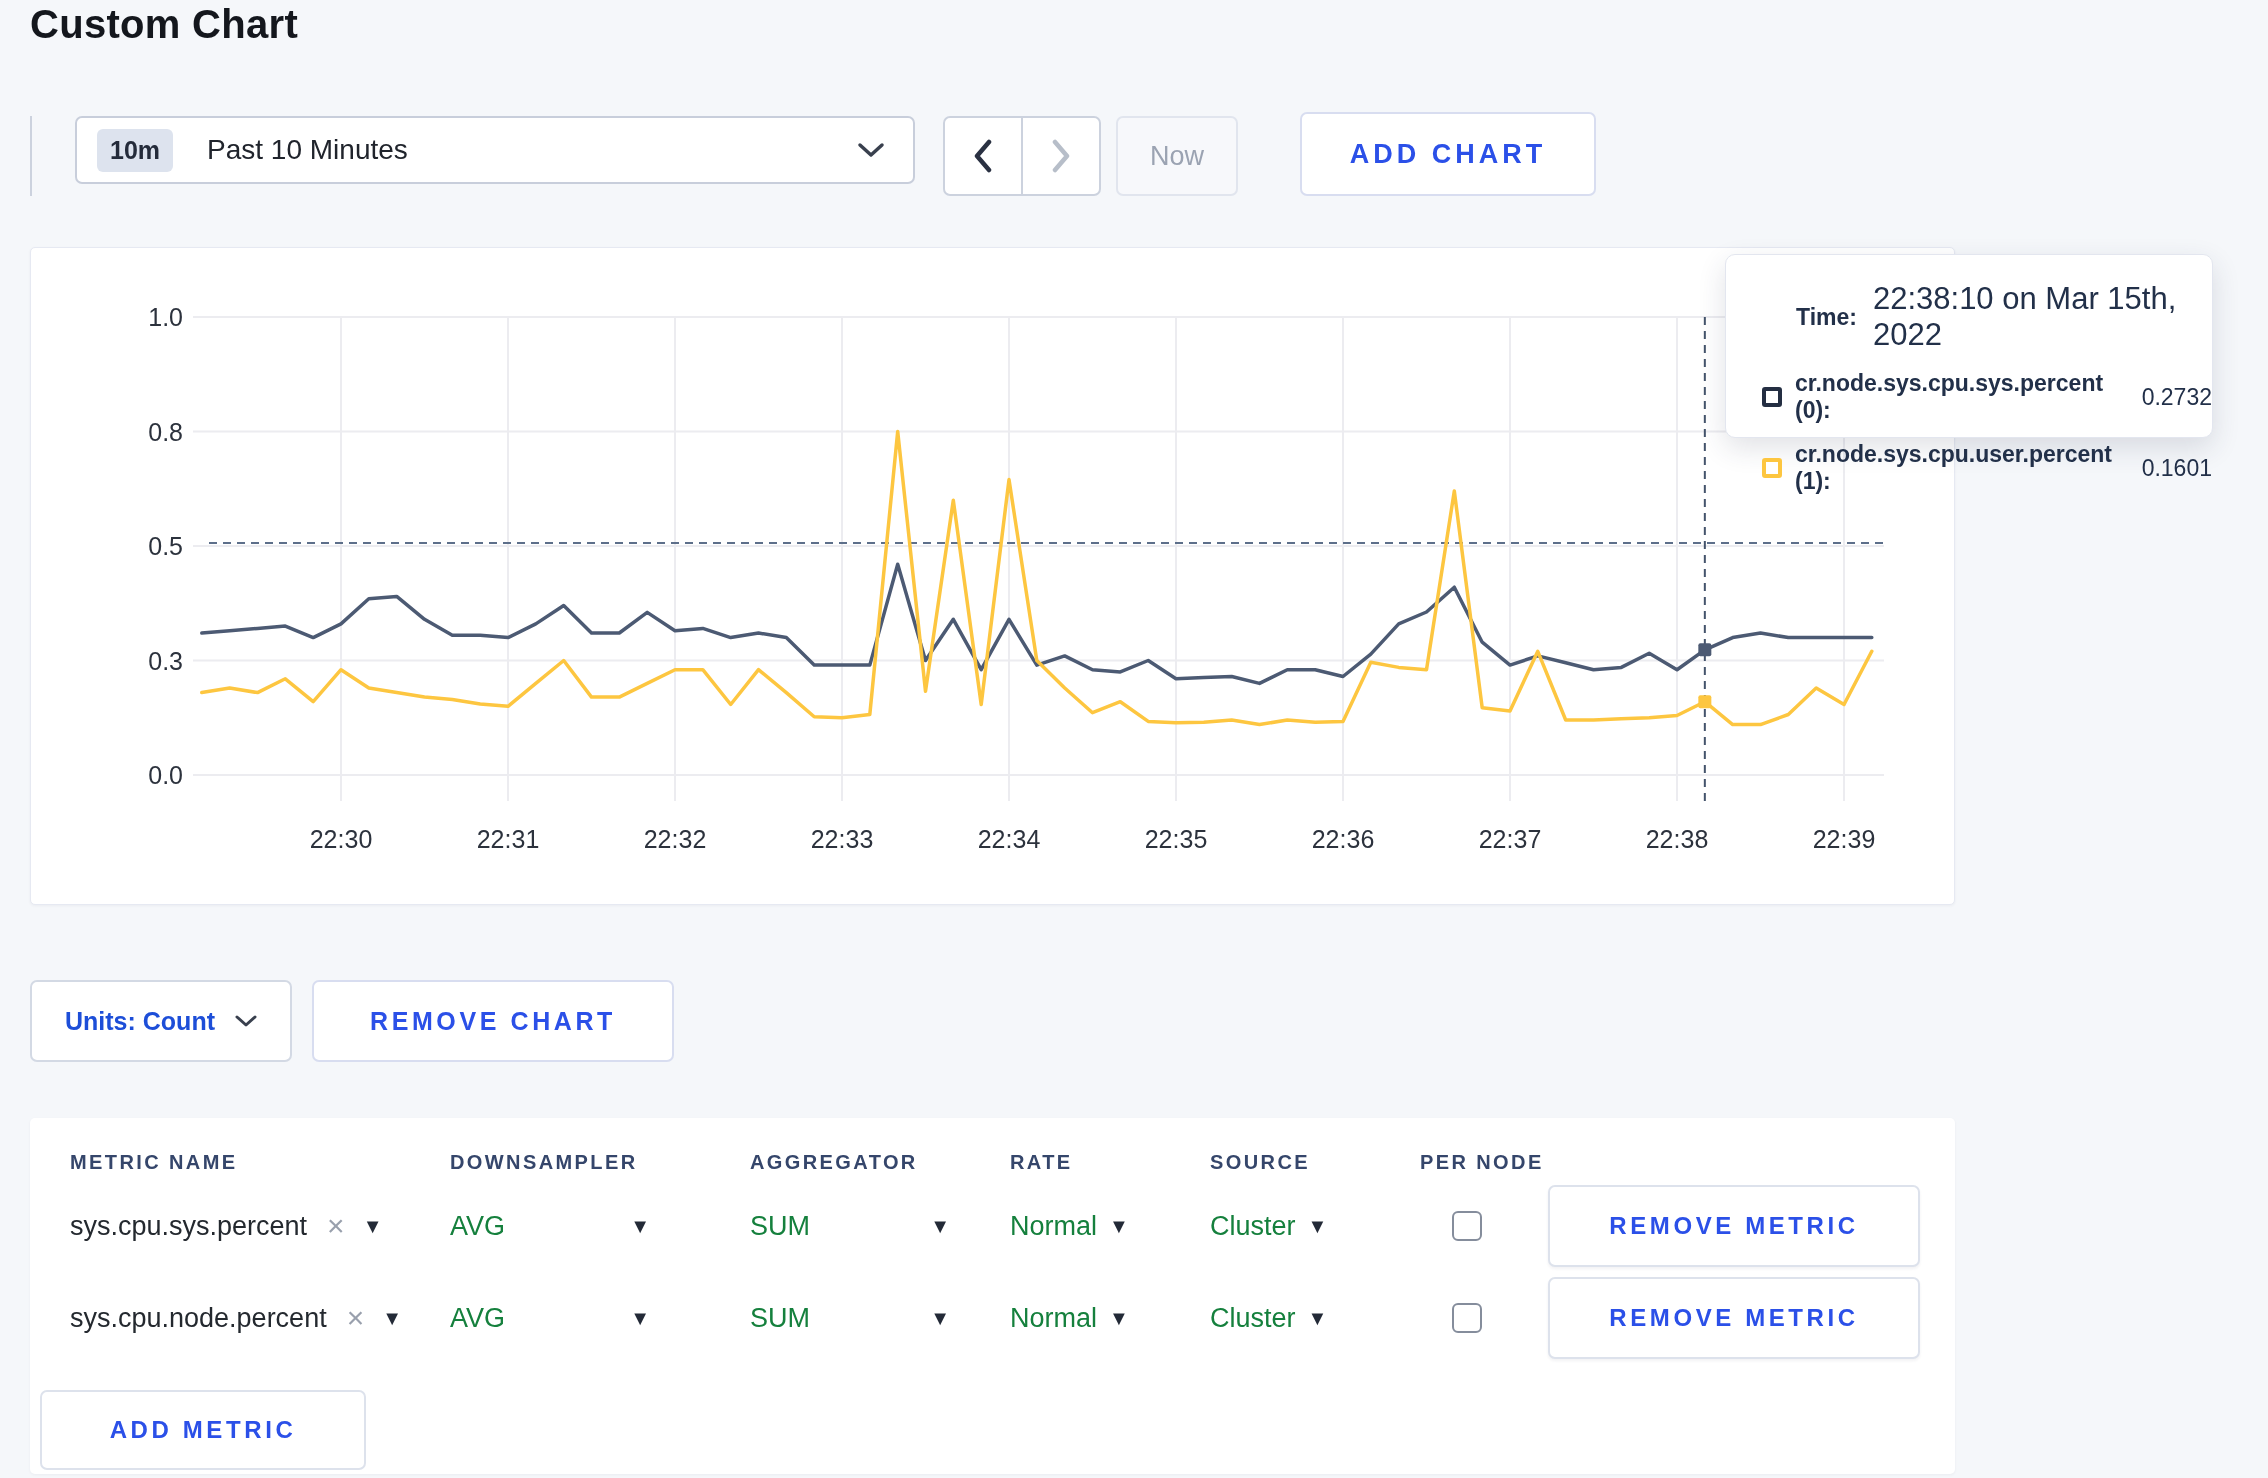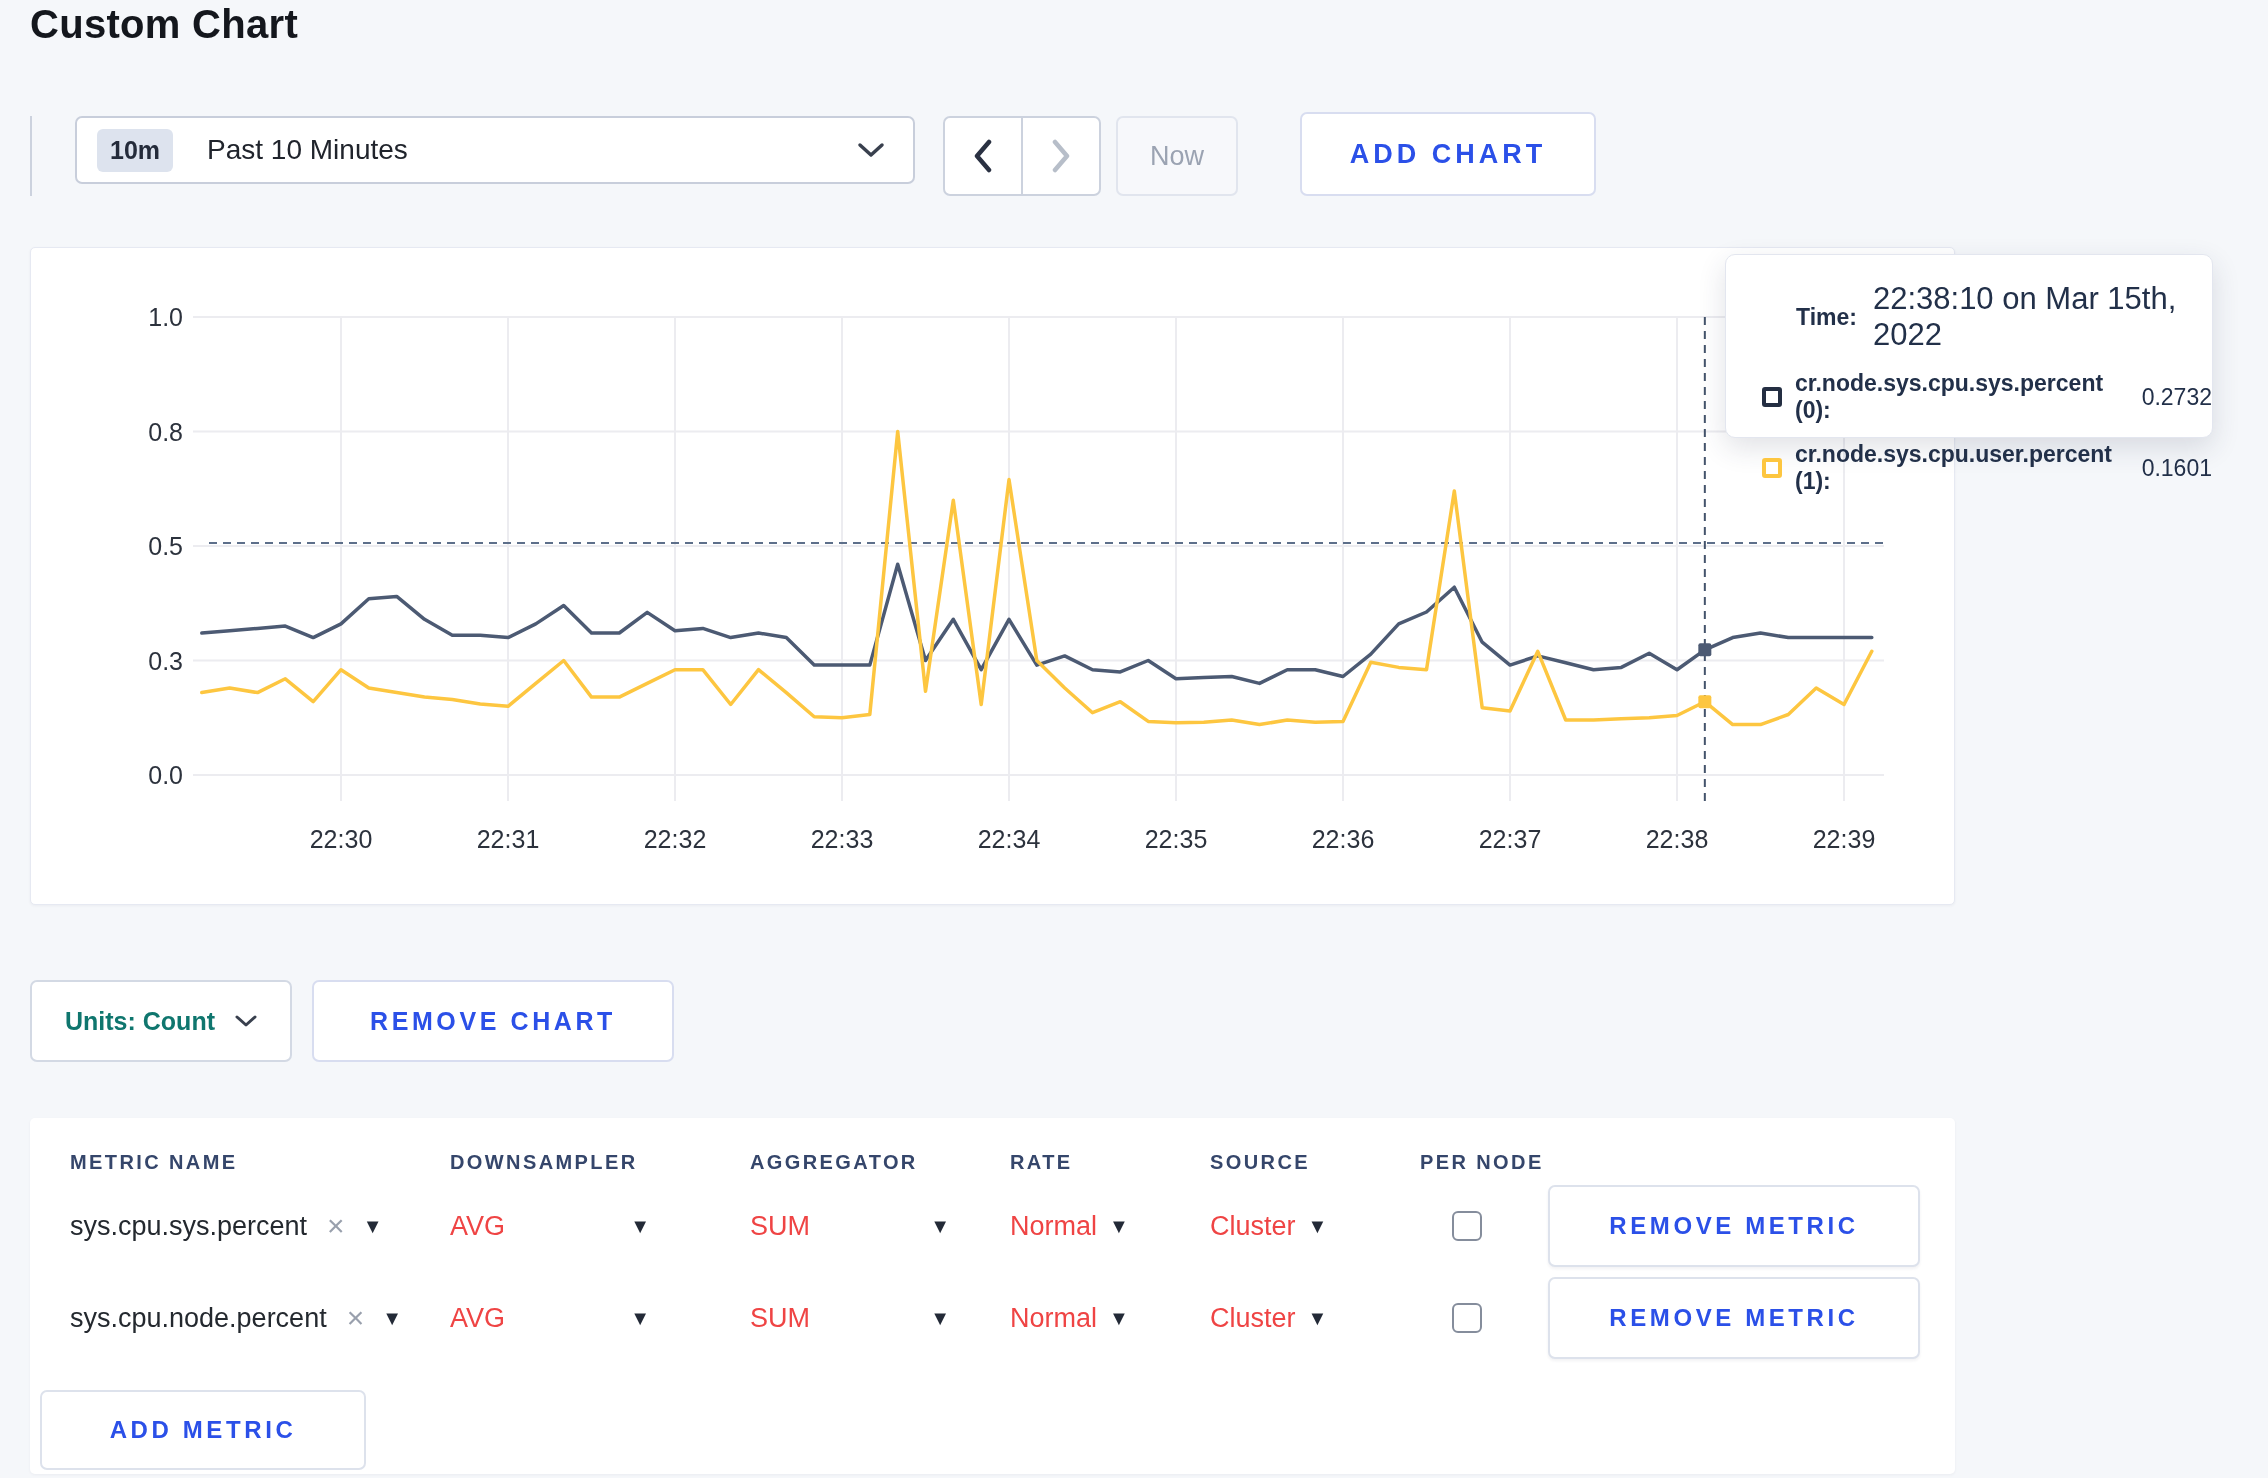--- a/index.html
+++ b/index.html
@@ -67,37 +67,37 @@
   .tt-time-value { font-size:31px; color:#223049; margin-left:16px; }
   .tt-swatch { width:20px; height:20px; border:4px solid #223049; border-radius:3px; background:#fff; flex:none; }
   .tt-label { font-size:23px; font-weight:700; color:#223049; margin-left:13px; }
   .tt-value { font-size:23px; color:#223049; margin-left:14px; }
   
   .units-btn {
     position:absolute; left:30px; top:980px; width:262px; height:82px;
     background:#fff; border:2px solid #d3d9e4; border-radius:7px;
     display:flex; align-items:center; justify-content:center; gap:20px; cursor:pointer;
   }
-  .units-btn span { font-size:25px; font-weight:700; color:#0f766e; }
+  .units-btn span { font-size:25px; font-weight:700; color:#1d4ed8; }
   .remove-chart { position:absolute; left:312px; top:980px; width:362px; height:82px; font-size:25px; letter-spacing:3.6px; }
   
   .table-card {
     position:absolute; left:30px; top:1118px; width:1925px; height:356px;
     background:#fff; border-radius:5px; box-shadow:0 1px 3px rgba(30,40,70,.05);
   }
   .mt-grid { display:grid; grid-template-columns:380px 300px 260px 200px 210px 128px 1fr; padding:0 35px 0 40px; align-items:center; }
   .mt-head { height:62px; padding-top:26px; }
   .mt-head .h { font-size:20px; letter-spacing:2.4px; font-weight:700; color:#35466b; }
   .mt-row { height:92px; }
   .cell { display:flex; align-items:center; }
   .metric-name { font-size:27px; color:#24292f; }
   .clear-x { font-size:30px; color:#99a0ad; margin-left:20px; line-height:1; cursor:pointer; }
   .caret { font-size:20px; color:#232a37; margin-left:18px; line-height:1; }
   .sel-wide { width:200px; justify-content:space-between; cursor:pointer; }
-  .sel-wide .txt, .sel-compact .txt { font-size:27px; color:#ef4444; }
+  .sel-wide .txt, .sel-compact .txt { font-size:27px; color:#15803d; }
   .sel-compact { cursor:pointer; }
   .sel-compact .caret { margin-left:12px; }
   .checkbox {
     width:30px; height:30px; border:2px solid #858d9c; border-radius:6px;
     background:#fff; margin-left:32px; cursor:pointer; display:inline-block;
   }
   .remove-metric { width:372px; height:82px; font-size:24px; letter-spacing:3.6px; justify-self:start; border-color:#dde2ec; box-shadow:0 2px 3px rgba(30,40,70,.06); }
   .add-metric { position:absolute; left:10px; top:272px; width:326px; height:80px; font-size:24px; letter-spacing:3.6px; border-color:#dde2ec; }
   .chev { display:block; }
 </style>

